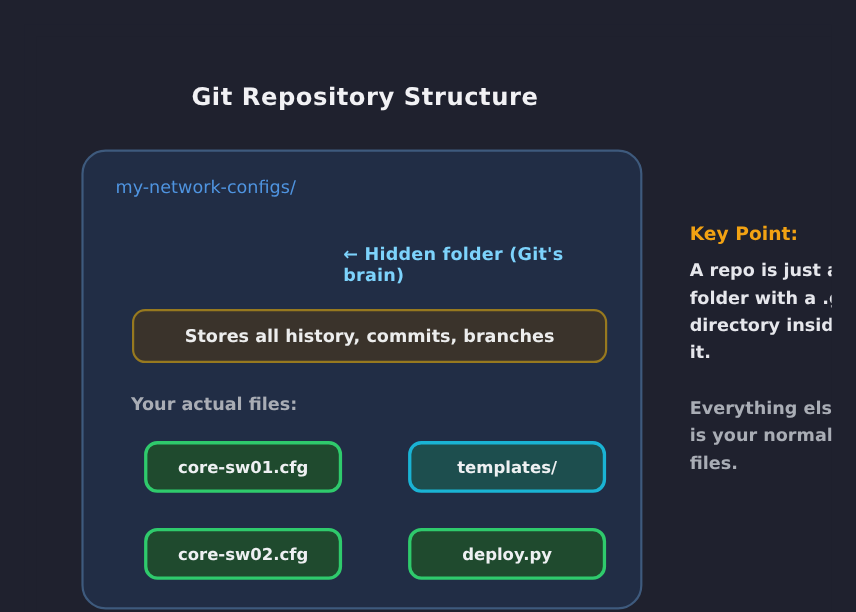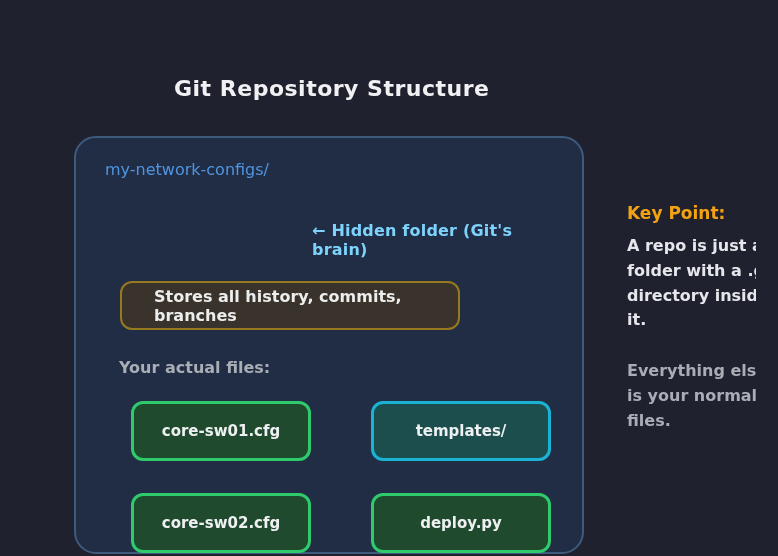--- a/index.html
+++ b/index.html
@@ -69,32 +69,31 @@
     color: #7dd3fc;
     font-size: 16px;
     font-weight: bold;
     letter-spacing: 0.2px;
   }
 
   .storage-box {
     position: absolute;
     left: 33px;
     top: 132px;
-    width: 340px;
+    width: 432px;
     height: 49px;
     background: #3a332b;
     border: 2px solid #97791f;
     border-radius: 12px;
     display: flex;
     align-items: center;
     justify-content: center;
     color: #eceded;
     font-size: 16px;
     font-weight: bold;
-    padding-left: 21px;
   }
 
   .files-label {
     position: absolute;
     left: 32px;
     top: 209px;
     color: #a9adb5;
     font-size: 16px;
     font-weight: bold;
   }
@@ -103,21 +102,21 @@
     position: absolute;
     left: 33px;
     top: 241px;
     display: grid;
     grid-template-columns: 202px 202px;
     column-gap: 38px;
     row-gap: 10px;
   }
 
   .file-box {
-    height: 60px;
+    height: 47px;
     border-radius: 12px;
     display: flex;
     align-items: center;
     justify-content: center;
     color: #eef0f2;
     font-size: 15px;
     font-weight: bold;
   }
 
   .file-box.green {

